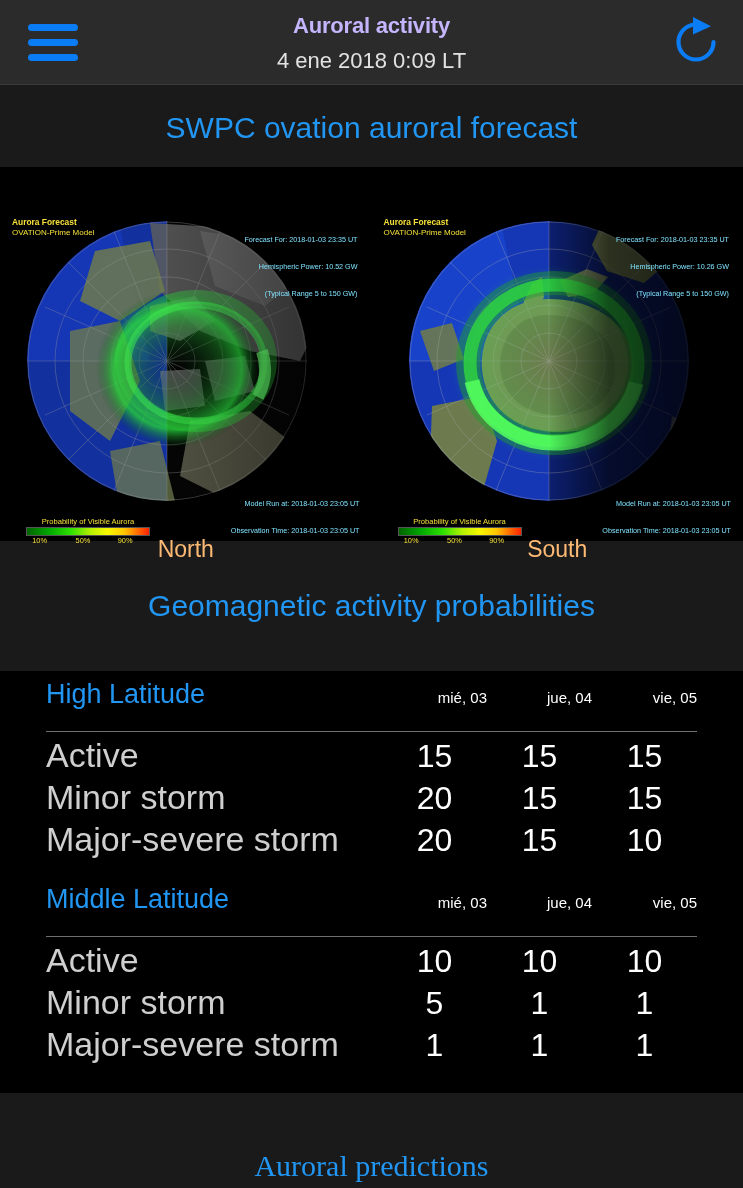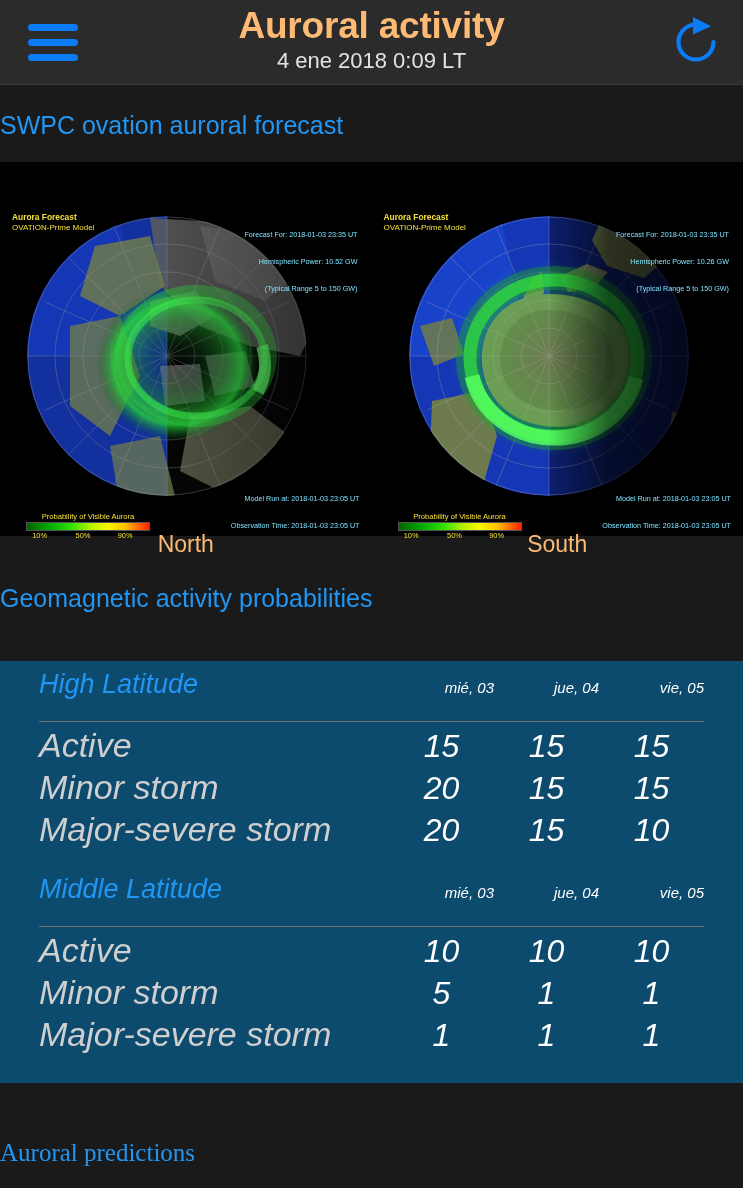--- a/index.html
+++ b/index.html
@@ -26,36 +26,37 @@
   }
   .menu-btn span {
     display: block; height: 7px; border-radius: 3.5px;
     background: #0a7cf5;
   }
   .header-titles {
     position: absolute; left: 0; right: 0; top: 6px;
     text-align: center;
   }
   .header-title {
-    color: #fdba74; font-size: 37px; font-weight: bold;
+    color: #c4b5fd; font-size: 22px; font-weight: bold;
     letter-spacing: -0.2px; line-height: 40px;
   }
   .header-sub {
     color: #e2e2e2; font-size: 22px; font-weight: 400;
     line-height: 30px;
   }
   .refresh-btn {
     position: absolute; right: 18px; top: 13px;
     width: 58px; height: 58px; cursor: pointer;
   }
 
   
   .section-head {
+    text-align: center;
     color: #2196f3;
-    font-size: 25px;
+    font-size: 30px;
     font-weight: 400;
     cursor: pointer;
     border-radius: 24px;
   }
   .swpc-head { padding: 26px 0 22px; }
 
   
   .maps {
     height: 360px;
     background: #000000;
@@ -123,23 +124,22 @@
   }
   .legend-ticks span:nth-child(1) { left: 5%; }
   .legend-ticks span:nth-child(2) { left: 40%; }
   .legend-ticks span:nth-child(3) { left: 74%; }
 
   
   .geo-head { padding: 62px 0 48px; }
 
   
   .tables {
-    background: #0c4a6e;
-    padding: 8px 8px 26px;
-    font-style: italic;
+    background: #000000;
+    padding: 8px 15px 26px;
   }
   .tbl-block { padding: 0 31px; }
   .tbl-head-row {
     display: flex; align-items: baseline;
     height: 52px;
   }
   .tbl-title {
     color: #2196f3; font-size: 27px; flex: 1 1 auto;
     cursor: pointer;
   }

